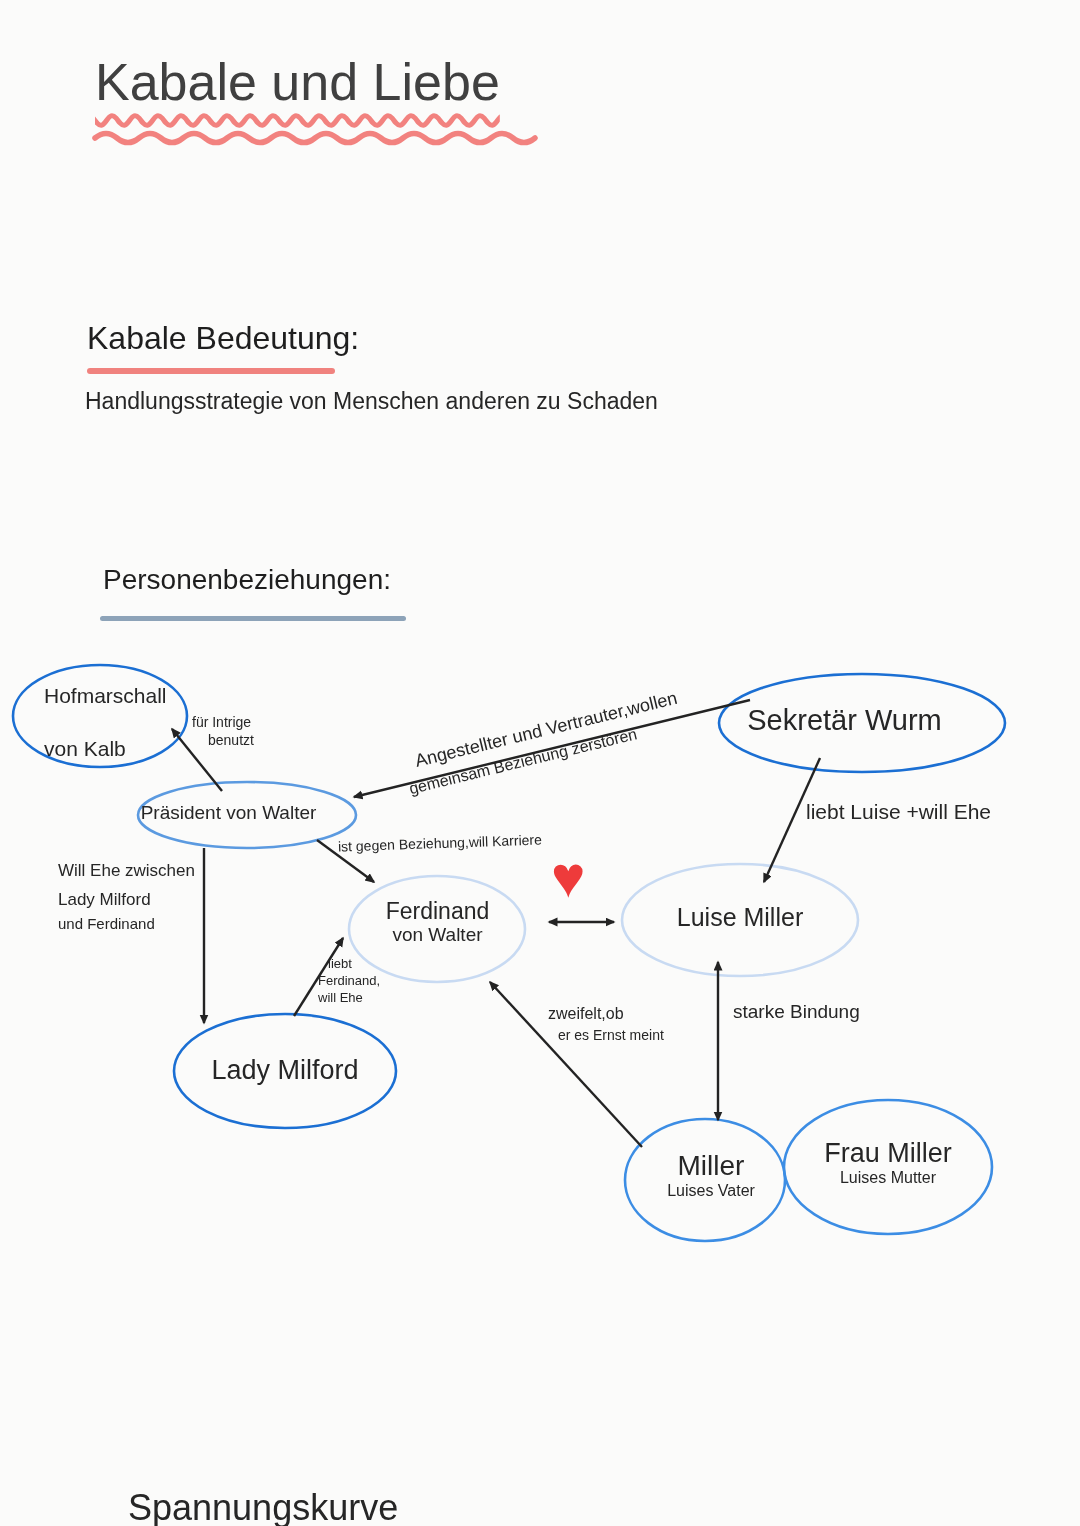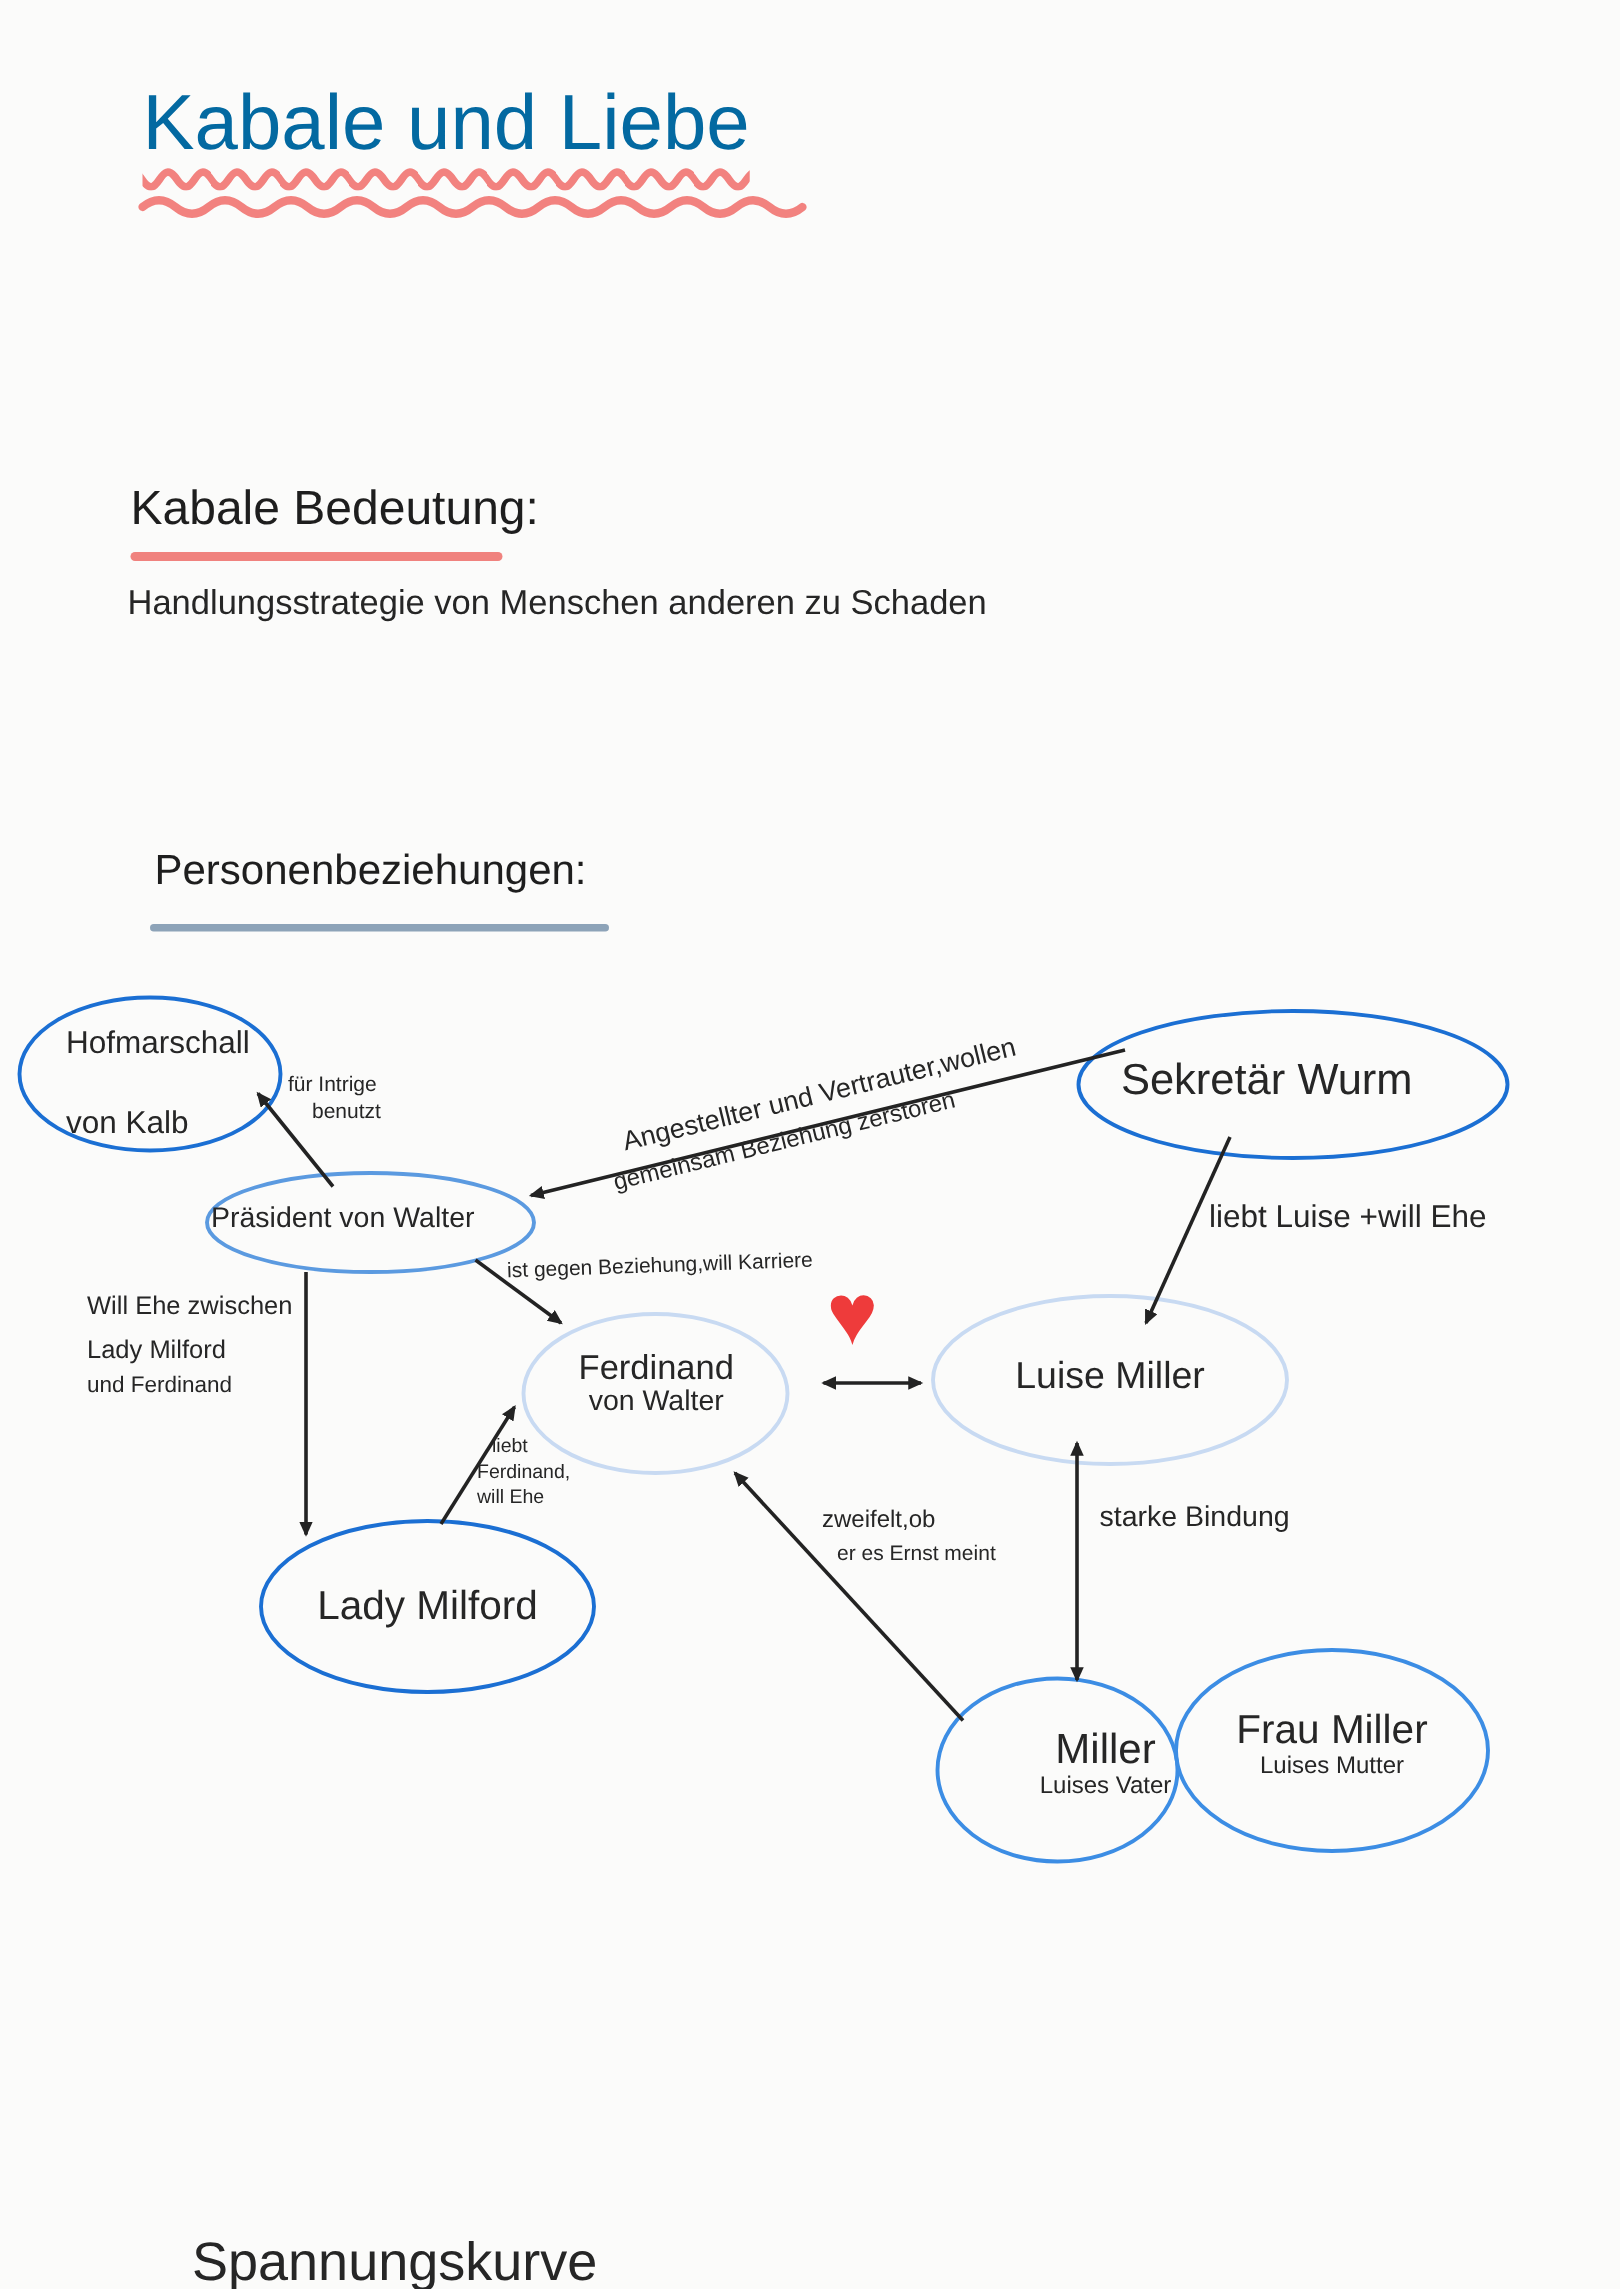--- a/index.html
+++ b/index.html
@@ -6,21 +6,21 @@
   body{
     width:1080px;height:1526px;position:relative;overflow:hidden;
     background:#fbfbfa;
     font-family:"Liberation Sans","DejaVu Sans",sans-serif;
     color:#262626;
   }
   .abs{position:absolute;}
   
   .page-title{
     left:95px;top:52px;font-size:52px;letter-spacing:0px;
-    color:#0369a1;
+    color:#404040;
     text-decoration:underline wavy #f2827f;
     text-decoration-thickness:5px;
     text-underline-offset:14px;
   }
   .h2{color:#1e1e1e;}
   .bedeutung-heading{left:87px;top:320px;font-size:32px;}
   .bedeutung-underline{left:87px;top:368px;width:248px;height:6px;background:#f0827e;border-radius:3px;}
   .bedeutung-body{left:85px;top:388px;font-size:23px;}
   .personen-heading{left:103px;top:564px;font-size:28px;}
   .personen-underline{left:100px;top:616px;width:306px;height:5px;background:#8da3b8;border-radius:3px;}
@@ -101,21 +101,21 @@
 </div>
 
 <div class="abs node-label center" style="left:622px;top:903px;width:236px;font-size:25px;">
   <span class="l1">Luise Miller</span>
 </div>
 
 <div class="abs node-label center" style="left:175px;top:1055px;width:220px;font-size:27px;">
   <span class="l1">Lady Milford</span>
 </div>
 
-<div class="abs node-label center" style="left:625px;top:1150px;width:172px;font-size:28px;margin-left:26px;">
+<div class="abs node-label center" style="left:625px;top:1150px;width:172px;font-size:28px;">
   <span class="l1">Miller</span>
   <span class="l2" style="font-size:16px;">Luises Vater</span>
 </div>
 
 <div class="abs node-label center" style="left:784px;top:1138px;width:208px;font-size:27px;">
   <span class="l1">Frau Miller</span>
   <span class="l2" style="font-size:16px;">Luises Mutter</span>
 </div>
 
 <div class="abs" style="left:551px;top:848px;font-size:58px;color:#ee3b3b;line-height:1;">♥</div>

